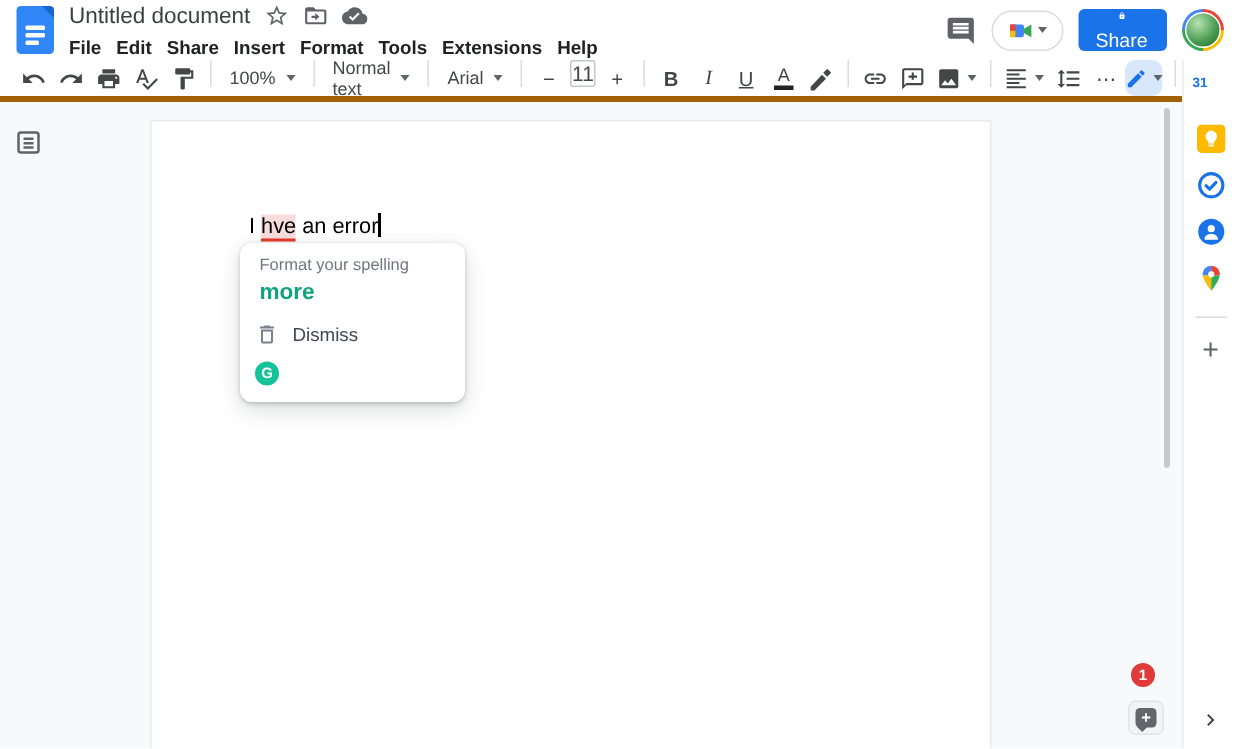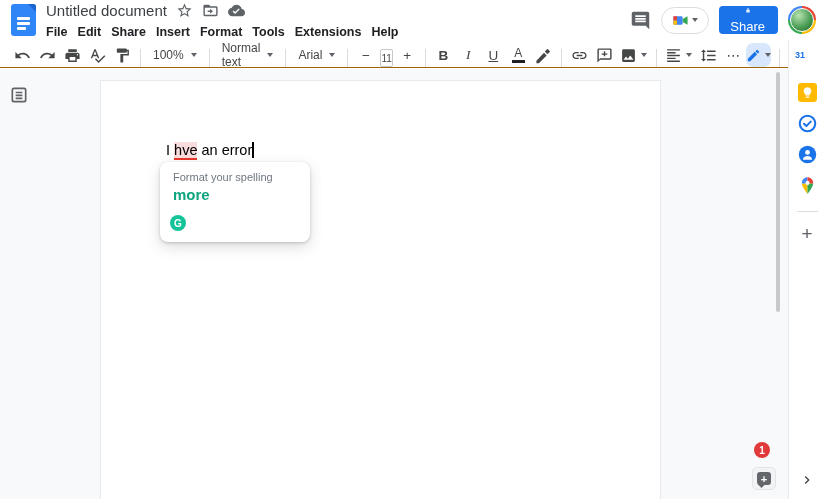--- a/index.html
+++ b/index.html
@@ -25,27 +25,27 @@
   .hbtn svg { width:21px; height:21px; }
   .meet-pill { height:27px; width:48px; border:1px solid #dadce0; border-radius:14px; display:flex; align-items:center; justify-content:center; gap:3px; background:#fff; }
   .meet-pill svg { width:17px; height:17px; }
   .caret { width:0; height:0; border-left:3.5px solid transparent; border-right:3.5px solid transparent; border-top:4px solid #5f6368; }
   .share-btn { height:28px; padding:2px 13px 0 11px; background:#1a73e8; border-radius:4px; display:flex; align-items:center; gap:6px; color:#fff; font-size:13px; font-weight:500; border:none;flex-direction:column; }
   .share-btn svg { width:12px; height:12px; fill:#fff; }
   .avatar { width:28px; height:28px; border-radius:50%; background:conic-gradient(#ea4335 0 25%, #fbbc04 25% 50%, #34a853 50% 75%, #4285f4 75% 100%); display:flex; align-items:center; justify-content:center; }
   .avatar-in { width:24px; height:24px; border-radius:50%; border:1px solid #fff; background:radial-gradient(circle at 35% 30%, #b9e3b0, #4d9e57 55%, #1e661e); }
 
   
-  .toolbar { position:absolute; top:40px; left:0; right:37px; height:28px; background:#fff; border-bottom:1px solid #a16207; display:flex; align-items:flex-end; padding:0 8px 0 10px; }
+  .toolbar { position:absolute; top:40px; left:0; right:37px; height:28px; background:#fff; border-bottom:4px solid #a16207; display:flex; align-items:flex-start; padding:0 8px 0 10px; }
   .tbtn { min-width:25px; height:24px; display:flex; align-items:center; justify-content:center; border-radius:4px; color:#444746; }
   .tbtn svg { width:17px; height:17px; }
   .tdiv { width:1px; height:18px; background:#dadce0; margin:0 5px; flex:none; }
   .tdrop { display:flex; align-items:center; gap:7px; padding:0 7px; height:24px; font-size:12px; color:#444746; border-radius:4px; }
   .tdrop.wfix { justify-content:space-between; }
-  .size-box { width:22px; height:18px; border:1px solid #c4c7cb; border-radius:2px; font-size:10px; display:flex; align-items:center; justify-content:center; color:#444746; margin:0 2px; }
+  .size-box { width:22px; height:18px; border:1px solid #c4c7cb; border-radius:2px; font-size:14px; display:flex; align-items:center; justify-content:center; color:#444746; margin:0 2px; }
   .glyph { font-size:13.5px; }
   .b-bold { font-weight:700; }
   .b-italic { font-style:italic; font-family:"Liberation Serif", serif; }
   .b-under { text-decoration:underline; }
   .color-a { display:flex; flex-direction:column; align-items:center; line-height:12px; }
   .color-a .bar { width:13px; height:3px; background:#202124; margin-top:1px; }
   .mode-pill { margin-left:auto; height:24px; width:38px; background:#d8e7fb; border-radius:7px; display:flex; align-items:center; justify-content:center; gap:4px; }
   .mode-pill svg { width:15px; height:15px; fill:#1a73e8; }
 
   
@@ -264,20 +264,26 @@
   </span>
 
   <div class="page">
     <div class="doc-text"><span>I </span><span class="err">hve</span><span> an error</span><span class="caret-bar"></span></div>
   </div>
 
   <div class="popup">
     <div class="pp-head">Format your spelling</div>
     <div class="pp-sugg">more</div>
     <div class="pp-item">
+      <svg viewBox="0 0 24 24">
+          <path fill="#788089" d="M6 19c0 1.1.9 2 2 2h8c1.1 0 2-.9 2-2V7H6v12zM8 9h8v10H8V9zm7.5-5l-1-1h-5l-1 1H5v2h14V4h-3.5z"></path>
+        </svg>
+      <span>Dismiss</span>
+    </div>
+    <div class="pp-item">
       <span class="g-logo">G</span>
     </div>
   </div>
 
   <div class="scrollbar"></div>
 
   <div class="gram-badge">1</div>
   <div class="gram-btn">
     <span class="gram-tag">+</span>
   </div>

